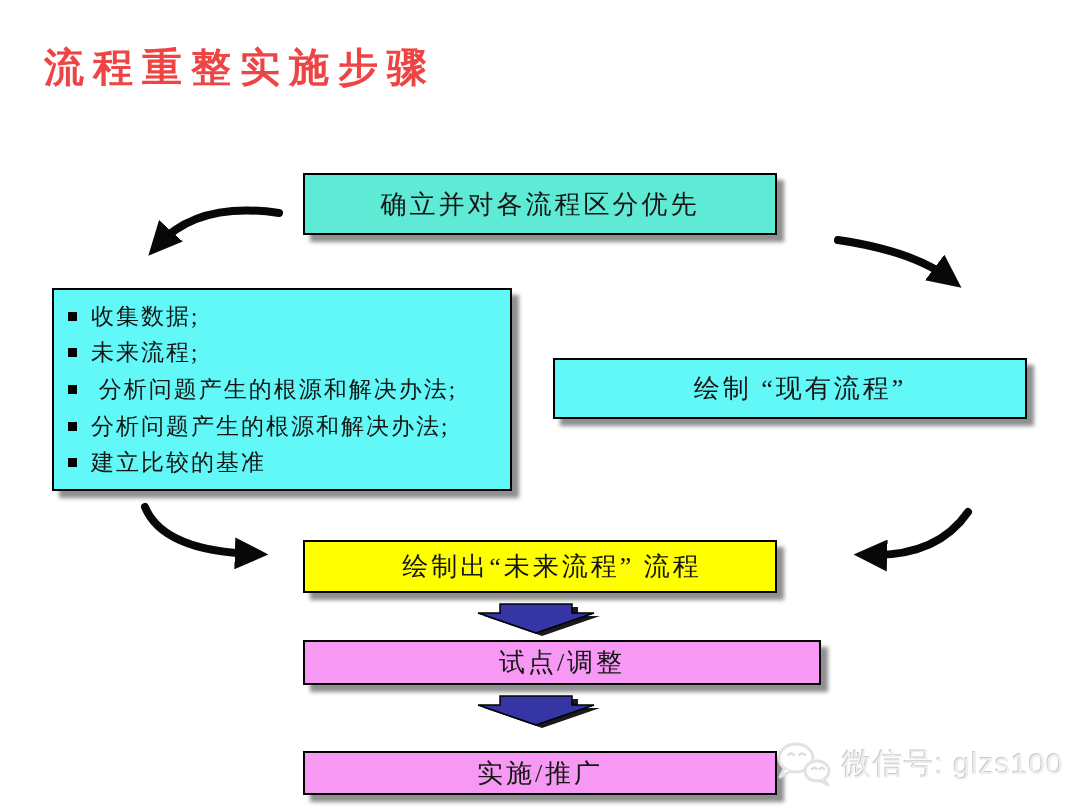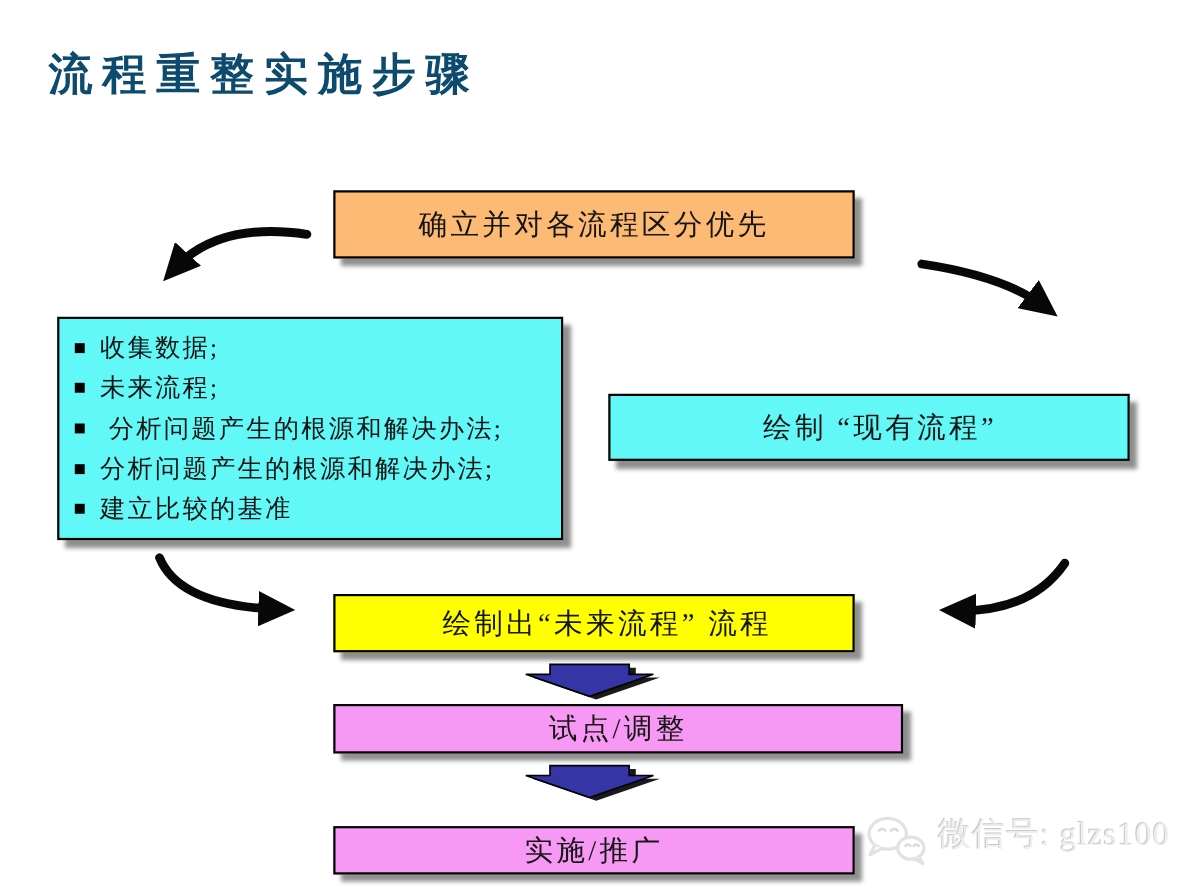--- a/index.html
+++ b/index.html
@@ -2,21 +2,21 @@
 <html><head>
 <meta charset="utf-8">
 <style>
   html,body{margin:0;padding:0;background:#ffffff;}
   .stage{
     position:relative;width:1080px;height:810px;overflow:hidden;background:#ffffff;
     font-family:"Liberation Serif","DejaVu Serif",serif;color:#151515;
   }
   .title{
     position:absolute;left:44px;top:40px;margin:0;
-    font-size:40px;font-weight:bold;letter-spacing:9px;color:#0c4a6e;
+    font-size:40px;font-weight:bold;letter-spacing:9px;color:#ef4444;
   }
   .arrows-layer{position:absolute;left:0;top:0;width:1080px;height:810px;pointer-events:none;}
   .box{
     position:absolute;border:2px solid #000;box-sizing:border-box;
     box-shadow:7px 7px 4px #8f8f8f;
     display:flex;align-items:center;justify-content:center;
     font-size:26px;letter-spacing:3px;color:#151515;
   }
   .box-green{left:303px;top:173px;width:474px;height:62px;}
   .box-cyan-list{left:52px;top:288px;width:460px;height:203px;}
@@ -24,22 +24,22 @@
   .box-yellow{left:303px;top:540px;width:474px;height:53px;padding-left:24px;}
   .box-pink1{left:303px;top:640px;width:518px;height:45px;}
   .box-pink2{left:303px;top:729px;width:474px;height:44px;}
   .bullets{
     list-style:none;margin:0;padding:8px 8px 8px 14px;width:100%;height:100%;
     box-sizing:border-box;display:flex;flex-direction:column;justify-content:space-around;
   }
   .bullets li{display:flex;align-items:center;font-size:23px;letter-spacing:2px;white-space:pre;}
   .sq{width:9px;height:9px;background:#000;margin-right:14px;flex:none;}
   .watermark{
-    position:absolute;right:16px;bottom:20px;display:flex;align-items:flex-start;gap:8px;
-    font-family:Liberation Serif, serif;
+    position:absolute;right:16px;bottom:20px;display:flex;align-items:center;gap:8px;
+    font-family:Liberation Sans, sans-serif;
   }
   .wm-text{
     font-size:30px;color:#eeeeee;letter-spacing:1px;
     text-shadow:-1px -1px 0 #c9c9c9, 1px 1px 0 #ffffff;
   }
 </style>
 </head>
 <body>
 
 <div class="stage">
@@ -62,21 +62,21 @@
       <polygon points="506,607 578,607 578,616 600,616 542,636 484,616 506,616" fill="#1a1a1a"></polygon>
       <polygon points="500,604 572,604 572,613 594,613 536,633 478,613 500,613" fill="#3535A6" stroke="#000" stroke-width="1.5"></polygon>
     </g>
 
     <g>
       <polygon points="506,699 578,699 578,708 600,708 542,728 484,708 506,708" fill="#1a1a1a"></polygon>
       <polygon points="500,696 572,696 572,705 594,705 536,725 478,705 500,705" fill="#3535A6" stroke="#000" stroke-width="1.5"></polygon>
     </g>
   </svg>
 
-  <div class="box box-green" style="background:#fdba74;">
+  <div class="box box-green" style="background:#5eead4;">
     <span>确立并对各流程区分优先</span>
   </div>
 
   <div class="box box-cyan-list" style="background:#63F8F8;">
     <ul class="bullets">
       <li>
         <span class="sq"></span>
         <span>收集数据;</span>
       </li>
       <li>

